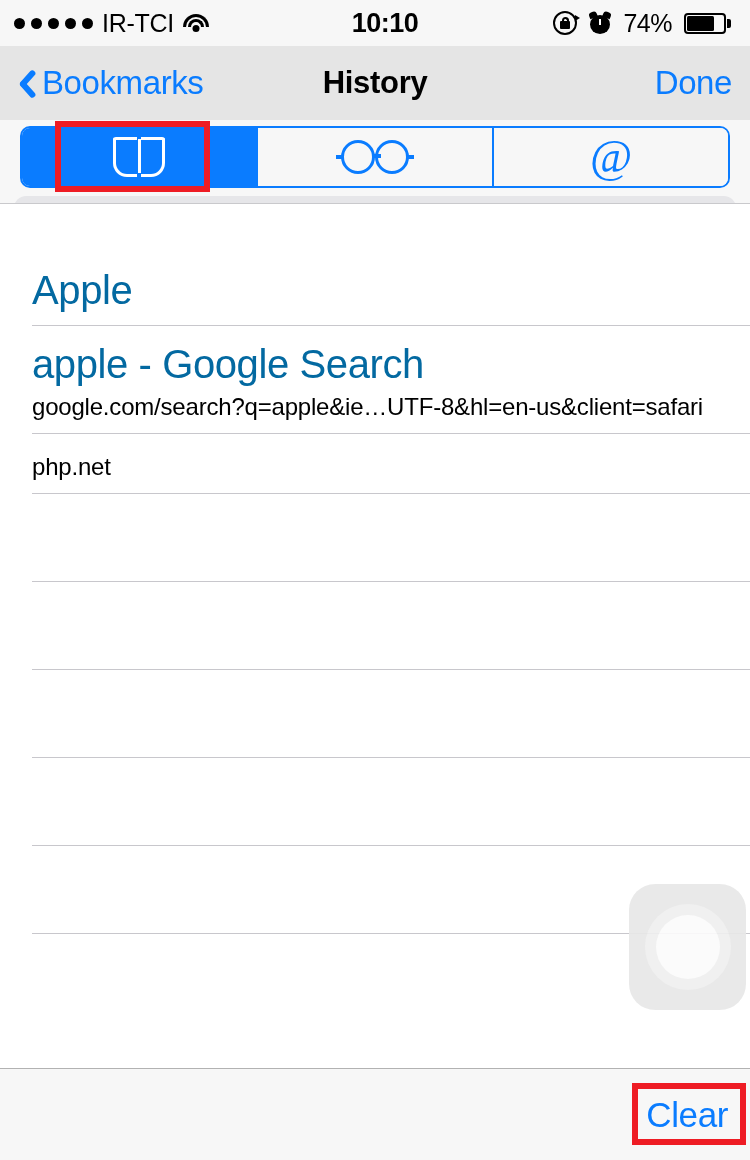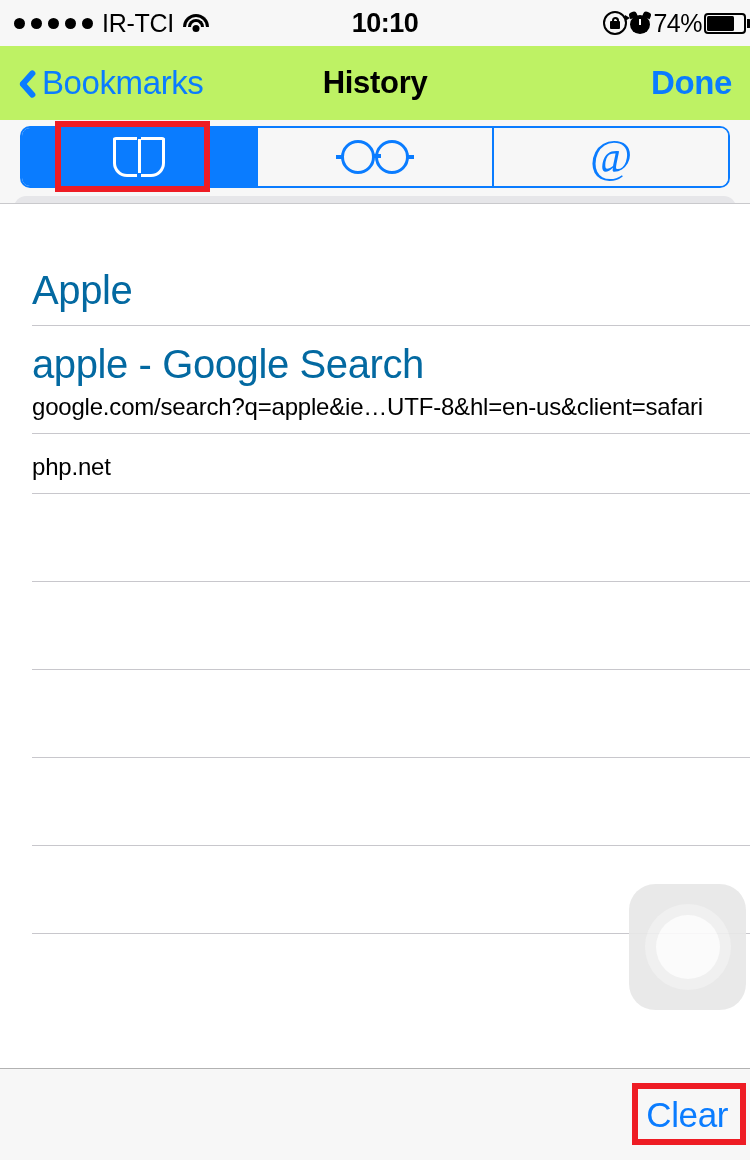--- a/index.html
+++ b/index.html
@@ -24,21 +24,21 @@
   .carrier { font-size:25px; color:#000; letter-spacing:-0.3px; line-height:1; }
   .wifi { position:relative; width:26px; height:19px; }
   .wifi span { position:absolute; left:50%; border:3px solid #000; border-bottom:none;
                border-radius:50% 50% 0 0 / 100% 100% 0 0; transform:translateX(-50%); }
   .wifi .w3 { width:26px; height:13px; top:0; }
   .wifi .w2 { width:16px; height:8px; top:5px; }
   .wifi .w1 { width:7px; height:7px; top:11px; border-radius:50%; border:none; background:#000; height:7px; }
   .sb-center { position:absolute; left:0; top:0; width:750px; height:46px;
                display:flex; align-items:center; justify-content:center;margin-left:10px; }
   .clock { font-size:27px; font-weight:bold; color:#000; letter-spacing:-0.5px; }
-  .sb-right { position:absolute; right:4px; top:0; height:46px; display:flex; align-items:center; gap:2px; }
+  .sb-right { position:absolute; right:24px; top:0; height:46px; display:flex; align-items:center; gap:12px; }
   .rotlock { position:relative; width:24px; height:24px; }
   .rotlock .ring { position:absolute; inset:0; border:2.5px solid #000; border-radius:50%; }
   .rotlock .body { position:absolute; left:7px; top:10px; width:10px; height:8px; background:#000; border-radius:1px; }
   .rotlock .shackle { position:absolute; left:8.5px; top:5.5px; width:7px; height:6px;
                       border:2px solid #000; border-bottom:none; border-radius:4px 4px 0 0; }
   .rotlock .arrow { position:absolute; right:-3px; top:4px; width:0; height:0;
                     border-left:5px solid #000; border-top:3.5px solid transparent; border-bottom:3.5px solid transparent; }
   .alarm { position:relative; width:22px; height:22px; }
   .alarm .face { position:absolute; left:1px; top:3px; width:20px; height:19px; background:#000; border-radius:50%; }
   .alarm .e1, .alarm .e2 { position:absolute; top:0; width:8px; height:6px; background:#000; border-radius:3px 3px 0 0; }
@@ -47,38 +47,38 @@
   .alarm .hand { position:absolute; left:10px; top:7px; width:2px; height:6px; background:#fff; }
   .batt-pct { font-size:25px; color:#000; letter-spacing:-0.5px; }
   .battery { position:relative; width:42px; height:21px; }
   .battery .shell { position:absolute; inset:0; border:2.5px solid #000; border-radius:4px; }
   .battery .fill { position:absolute; left:3px; top:3px; bottom:3px; background:#000; border-radius:1.5px; }
   .battery .cap { position:absolute; right:-5px; top:6px; width:4px; height:9px; background:#000; border-radius:0 2px 2px 0; }
 
   
   .navbar {
     position:absolute; left:0; top:46px; width:750px; height:74px;
-    background:#bef264;
+    background:#e5e5e5;
   }
   .nav-back { position:absolute; left:14px; top:0; height:74px; display:flex; align-items:center; cursor:pointer; }
   .chev { width:20px; height:34px; position:relative; margin-right:8px; }
   .chev::before, .chev::after {
     content:""; position:absolute; left:4px; width:6px; height:20px; background:#0a7cff; border-radius:3px;
   }
   .chev::before { top:0px; transform:rotate(42deg); transform-origin:bottom center; }
   .chev::after  { top:16px; transform:rotate(-42deg); transform-origin:top center; }
   .nav-back-label { font-size:33px; color:#0a7cff; letter-spacing:-0.4px; }
   .nav-title {
     position:absolute; left:0; top:0; width:750px; height:74px;
     display:flex; align-items:center; justify-content:center;
     font-size:31px; font-weight:bold; color:#000; letter-spacing:-0.3px;
   }
   .nav-done {
     position:absolute; right:18px; top:0; height:74px; display:flex; align-items:center;
-    font-size:33px; color:#0a7cff; font-weight:bold; letter-spacing:-0.4px; cursor:pointer;
+    font-size:33px; color:#0a7cff; font-weight:normal; letter-spacing:-0.4px; cursor:pointer;
   }
 
   
   .header {
     position:absolute; left:0; top:120px; width:750px; height:84px;
     background:#f7f7f7; overflow:hidden;
     border-bottom:1px solid #c9c9cc;
   }
   .segmented {
     position:absolute; left:20px; top:6px; width:710px; height:62px;

